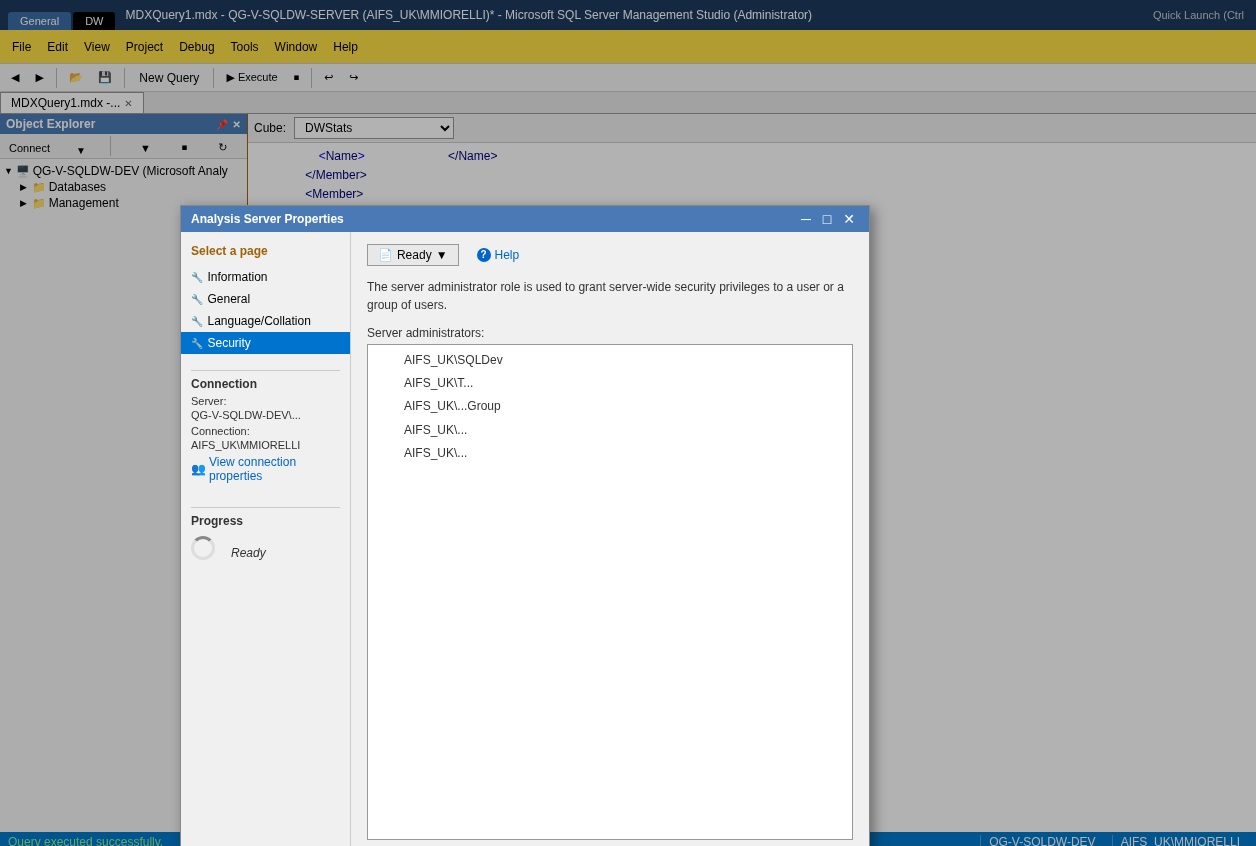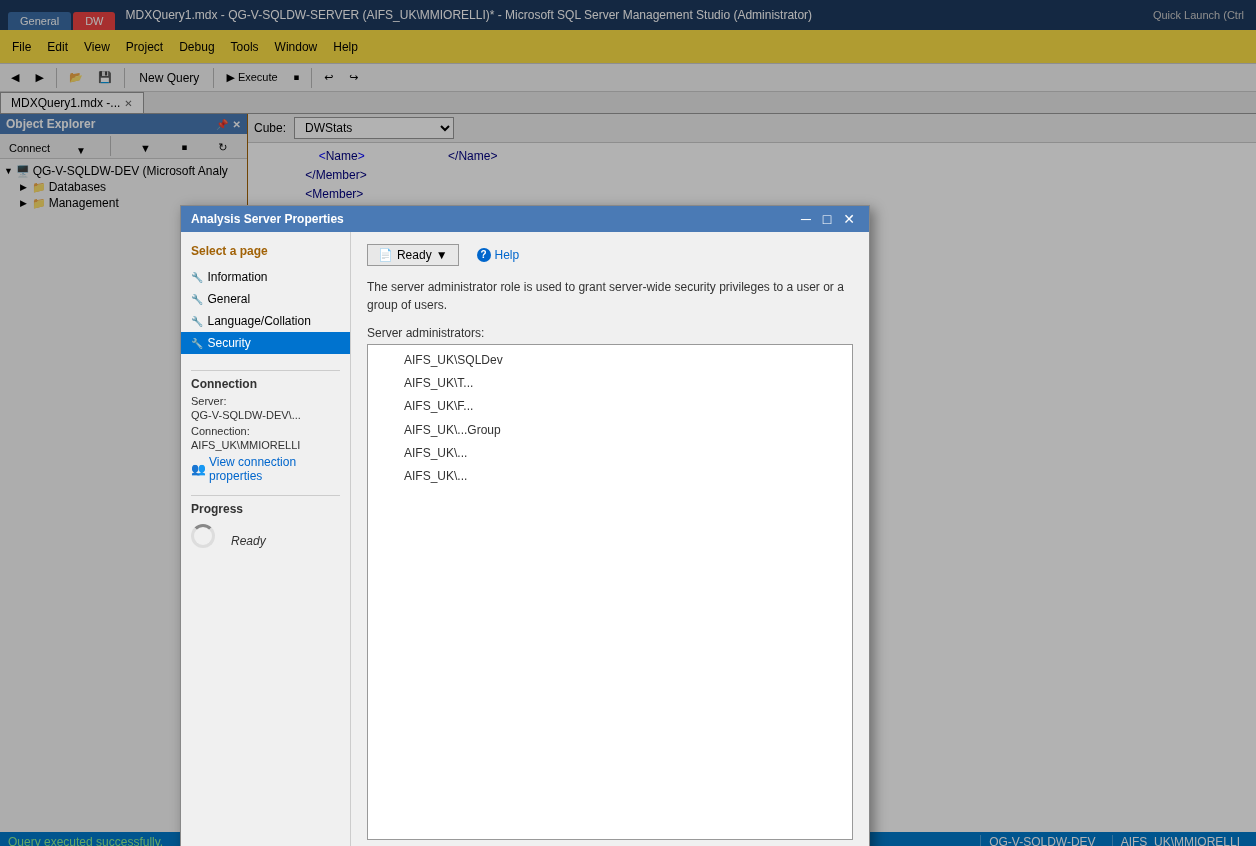--- a/index.html
+++ b/index.html
@@ -22,21 +22,21 @@
       padding-top: 4px;
     }
     .title-tab {
       background: #3c6ea6;
       color: white;
       padding: 3px 12px;
       font-size: 11px;
       border-radius: 3px 3px 0 0;
       margin-right: 2px;
     }
-    .title-tab.active { background: #ef4444; }
+    .title-tab.active { background: #000000; }
     .app-title {
       flex: 1;
       color: white;
       font-size: 12px;
       padding-left: 8px;
       white-space: nowrap;
       overflow: hidden;
       text-overflow: ellipsis;
     }
     .quick-launch {
@@ -311,21 +311,21 @@
       cursor: pointer;
       font-size: 11px;
       text-decoration: none;
       display: flex;
       align-items: center;
       gap: 3px;
     }
 
     
     .progress-section {
-      margin-top: 12px;
+      margin-top: 24px;
       padding: 0 10px;
     }
     .progress-title {
       font-weight: bold;
       font-size: 12px;
       color: #333;
       padding: 6px 0 8px;
       border-top: 1px solid #ccc;
     }
     .progress-content {
@@ -587,21 +587,20 @@
           </button>
         </div>
 
         <div class="description-text">The server administrator role is used to grant server-wide security privileges to a user or a group of users.</div>
 
         <div class="server-admins-label">Server administrators:</div>
 
         <div class="admins-list">
           <div class="admin-entry">AIFS_UK\SQLDev</div>
           <div class="admin-entry">AIFS_UK\T...</div>
-          <div class="admin-entry">AIFS_UK\F...</div>
           <div class="admin-entry">AIFS_UK\...Group</div>
           <div class="admin-entry">AIFS_UK\...</div>
           <div class="admin-entry">AIFS_UK\...</div>
         </div>
       </div>
     </div>
 
   </div>
 </div>
 

